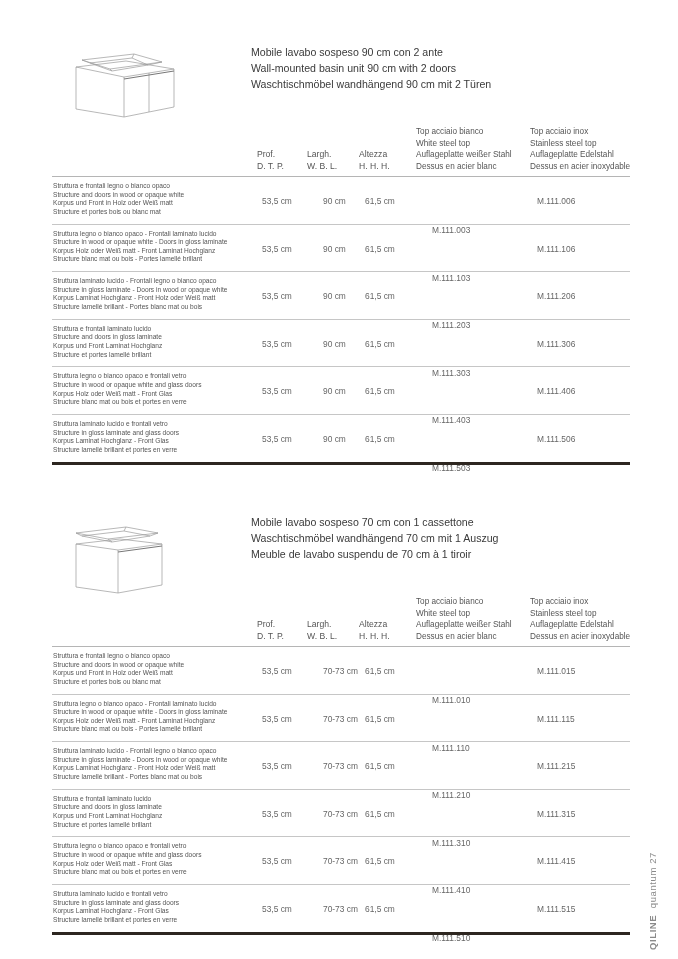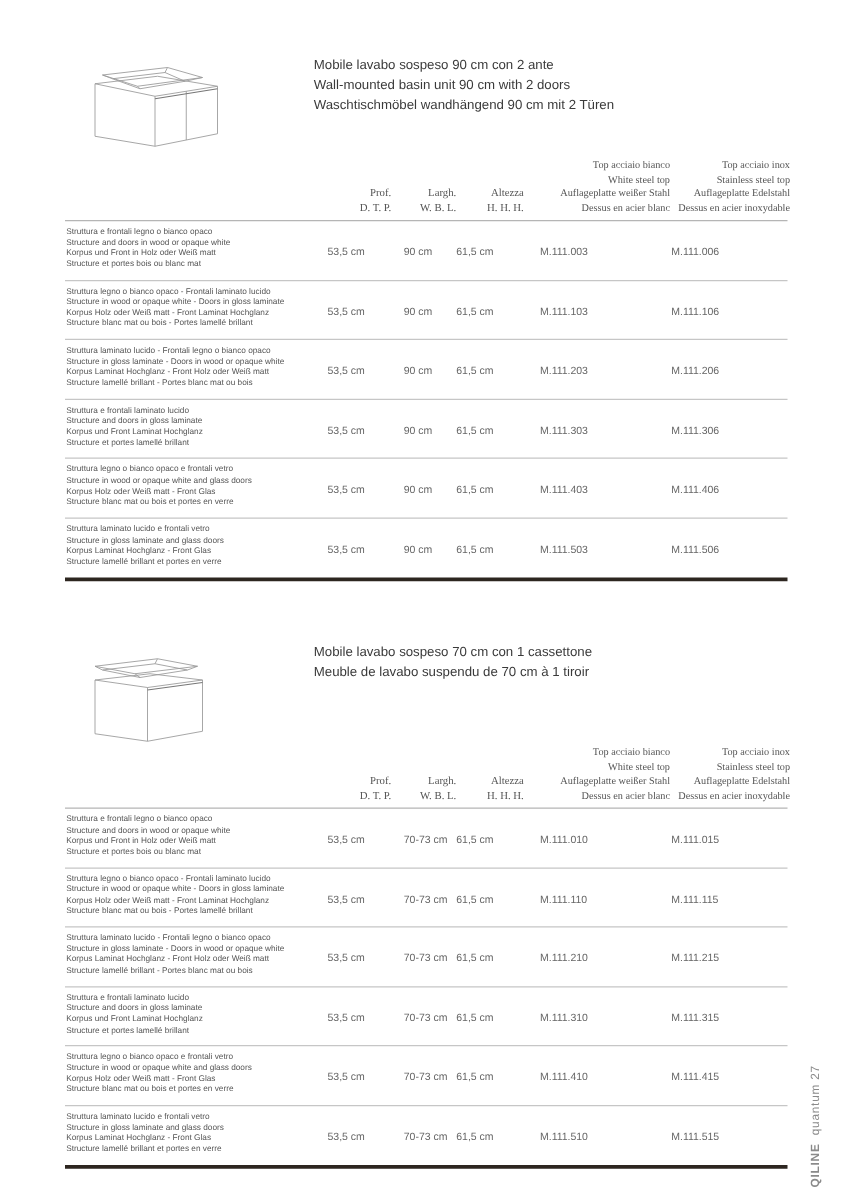--- a/index.html
+++ b/index.html
@@ -5,37 +5,37 @@
   html, body { margin: 0; padding: 0; background: #ffffff; }
   body { width: 678px; height: 959px; position: relative; overflow: hidden;
          font-family: "Liberation Sans", "DejaVu Sans", sans-serif; color: #555; }
   .section { position: absolute; left: 52px; width: 578px; }
   .sec1 { top: 40px; }
   .sec2 { top: 510px; }
   .illus { position: absolute; left: 10px; top: 5px; width: 120px; height: 80px; }
   .titles { position: absolute; left: 156px; top: 4px; font-size: 10.6px; line-height: 16px; color: #3a3a3a; }
   .titles div { white-space: nowrap; margin-left: 43px; }
   .hdr { position: absolute; top: 82px; left: 0; width: 578px; height: 52px; }
-  .hcell { position: absolute; text-align: right; font-size: 8.6px; line-height: 11.5px; color: #555; white-space: nowrap; bottom: 2px; font-family: Liberation Serif, serif; }
+  .hcell { position: absolute; text-align: left; font-size: 8.6px; line-height: 11.5px; color: #555; white-space: nowrap; bottom: 2px; }
   .hcell.prof { left: 205px; width: 56px; }
   .hcell.largh { left: 255px; width: 58px; }
   .hcell.alt { left: 307px; width: 60px; }
   .hcell.top1 { left: 364px; width: 120px; font-size: 8.2px; }
   .hcell.top2 { left: 478px; width: 102px; font-size: 8.2px; margin-top: 24px; }
   .hcell .l { display:block; }
   .hline { position: absolute; left: 0; top: 136px; width: 578px; height: 1px; background: #b5b5b5; }
   .rows { position: absolute; left: 0; top: 137px; width: 578px; }
   .row { position: relative; height: 46.6px; border-bottom: 1.5px solid #c6c6c6; }
   .row:last-child { border-bottom: 3px solid #2d2620; }
   .desc { position: absolute; left: 1px; top: 5px; font-size: 6.6px; line-height: 8.6px; color: #555; white-space: nowrap; }
   .val { position: absolute; top: 19px; font-size: 8.4px; color: #666; white-space: nowrap; }
   .v-prof { left: 210px; width: 48px; }
   .v-largh { left: 259px; width: 48px; margin-left: 12px; }
   .v-alt { left: 313px; width: 50px; }
-  .v-c1 { left: 380px; width: 90px; }
+  .v-c1 { left: 380px; width: 90px; margin-top: 29px; }
   .v-c2 { left: 485px; width: 90px; }
   .side-label { position: absolute; left: 646px; top: 820px; width: 14px; height: 130px; }
   .side-label span { position: absolute; left: 0; bottom: 0; transform-origin: left bottom; transform: rotate(-90deg) translate(0, 12px);
                      font-size: 9.5px; letter-spacing: 0.6px; color: #8a8a8a; white-space: nowrap; }
   .side-label b { font-weight: bold; }
 </style>
 </head>
 <body>
 
 <div class="section sec1">
@@ -184,20 +184,21 @@
       <line x1="56" y1="35" x2="56" y2="78"></line>
       <line x1="14" y1="29" x2="14" y2="72"></line>
       <line x1="100" y1="29" x2="100" y2="70"></line>
       <line x1="14" y1="72" x2="56" y2="78"></line>
       <line x1="56" y1="78" x2="100" y2="70"></line>
       <line x1="56" y1="37" x2="100" y2="31" stroke="#777" stroke-width="1"></line>
     </g>
   </svg>
   <div class="titles">
     <div>Mobile lavabo sospeso 70 cm con 1 cassettone</div>
+    <div>Waschtischmöbel wandhängend 70 cm mit 1 Auszug</div>
     <div>Meuble de lavabo suspendu de 70 cm à 1 tiroir</div>
   </div>
   <div class="hdr">
     <div class="hcell prof">
         <span class="l">Prof.</span>
         <span class="l">D. T. P.</span>
       </div>
     <div class="hcell largh">
         <span class="l">Largh.</span>
         <span class="l">W. B. L.</span>

